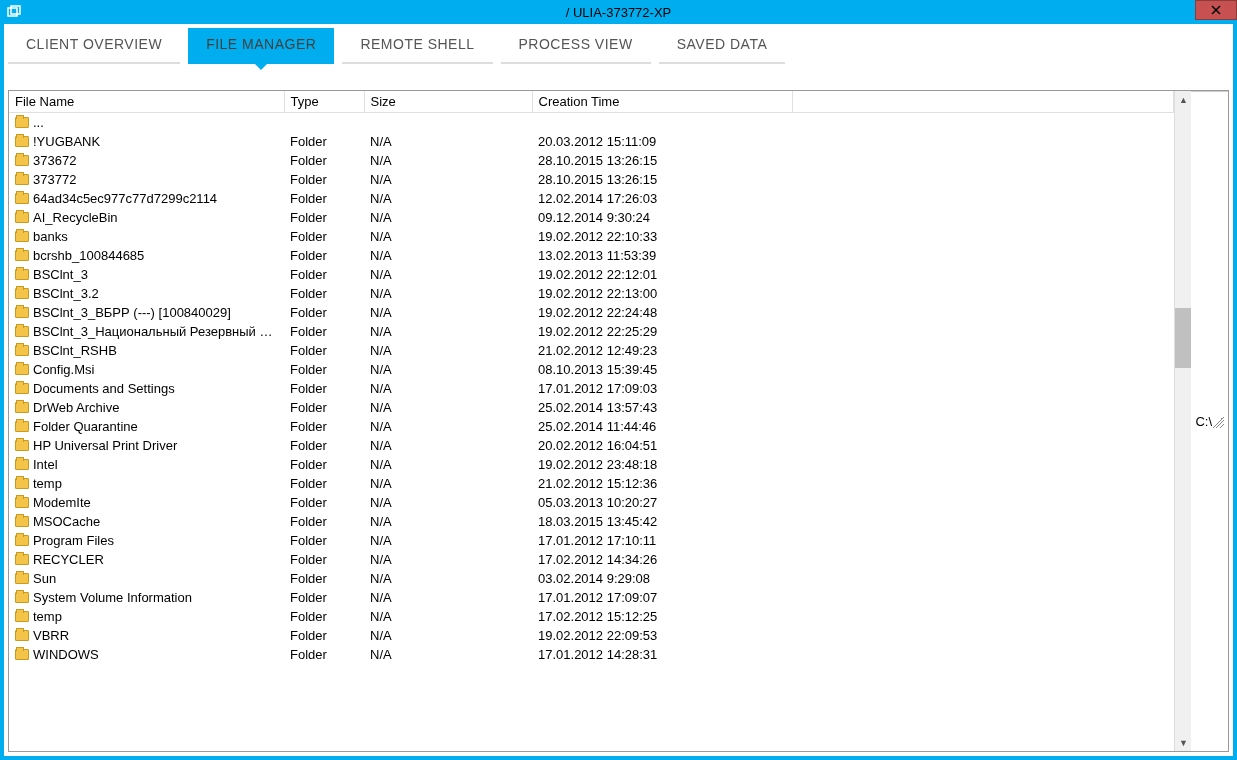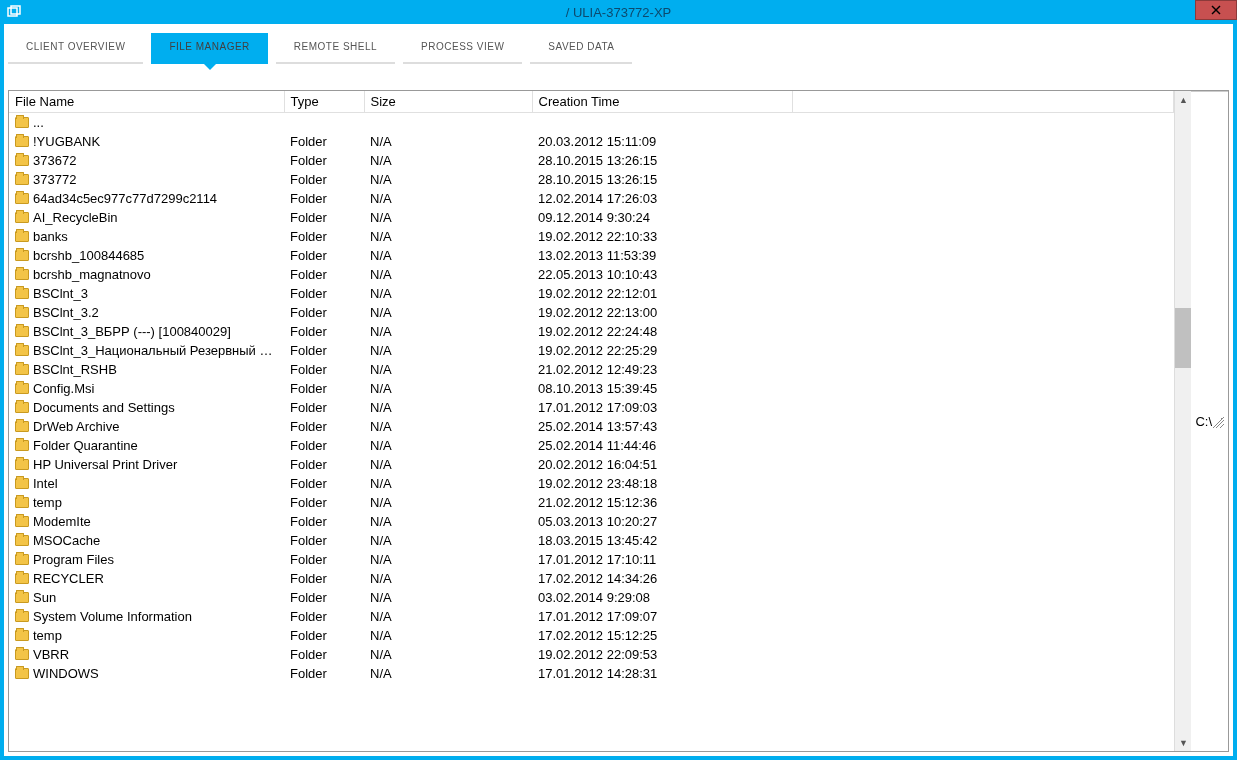--- a/index.html
+++ b/index.html
@@ -24,21 +24,21 @@
   width: 16px;
   height: 16px;
   display: flex;
   align-items: center;
   justify-content: center;
 }
 .titlebar-title {
   position: absolute;
   left: 50%;
   transform: translateX(-50%);
-  color: #0c4a6e;
+  color: #000000;
   font-size: 13px;
   white-space: nowrap;
 }
 .titlebar-close {
   position: absolute;
   right: 0;
   top: 0;
   width: 42px;
   height: 20px;
   background: #c75050;
@@ -59,21 +59,21 @@
 .tabs {
   height: 40px;
   background: #fff;
   display: flex;
   align-items: flex-end;
   padding: 0 4px;
   gap: 8px;
 }
 .tab {
   padding: 8px 18px 10px;
-  font-size: 10px;
+  font-size: 14px;
   color: #555;
   letter-spacing: 0.5px;
   border-bottom: 2px solid #ddd;
   cursor: pointer;
   position: relative;
 }
 .tab.active {
   background: #00aeef;
   color: #404040;
   border-bottom: 2px solid #00aeef;
@@ -292,27 +292,20 @@
                 <td></td>
               </tr>
               <tr>
                 <td><span class="folder-icon"></span><span>bcrshb_100844685</span></td>
                 <td>Folder</td>
                 <td>N/A</td>
                 <td>13.02.2013 11:53:39</td>
                 <td></td>
               </tr>
               <tr>
-                <td><span class="folder-icon"></span><span>bcrshb_magnatnovo</span></td>
-                <td>Folder</td>
-                <td>N/A</td>
-                <td>22.05.2013 10:10:43</td>
-                <td></td>
-              </tr>
-              <tr>
                 <td><span class="folder-icon"></span><span>BSClnt_3</span></td>
                 <td>Folder</td>
                 <td>N/A</td>
                 <td>19.02.2012 22:12:01</td>
                 <td></td>
               </tr>
               <tr>
                 <td><span class="folder-icon"></span><span>BSClnt_3.2</span></td>
                 <td>Folder</td>
                 <td>N/A</td>

